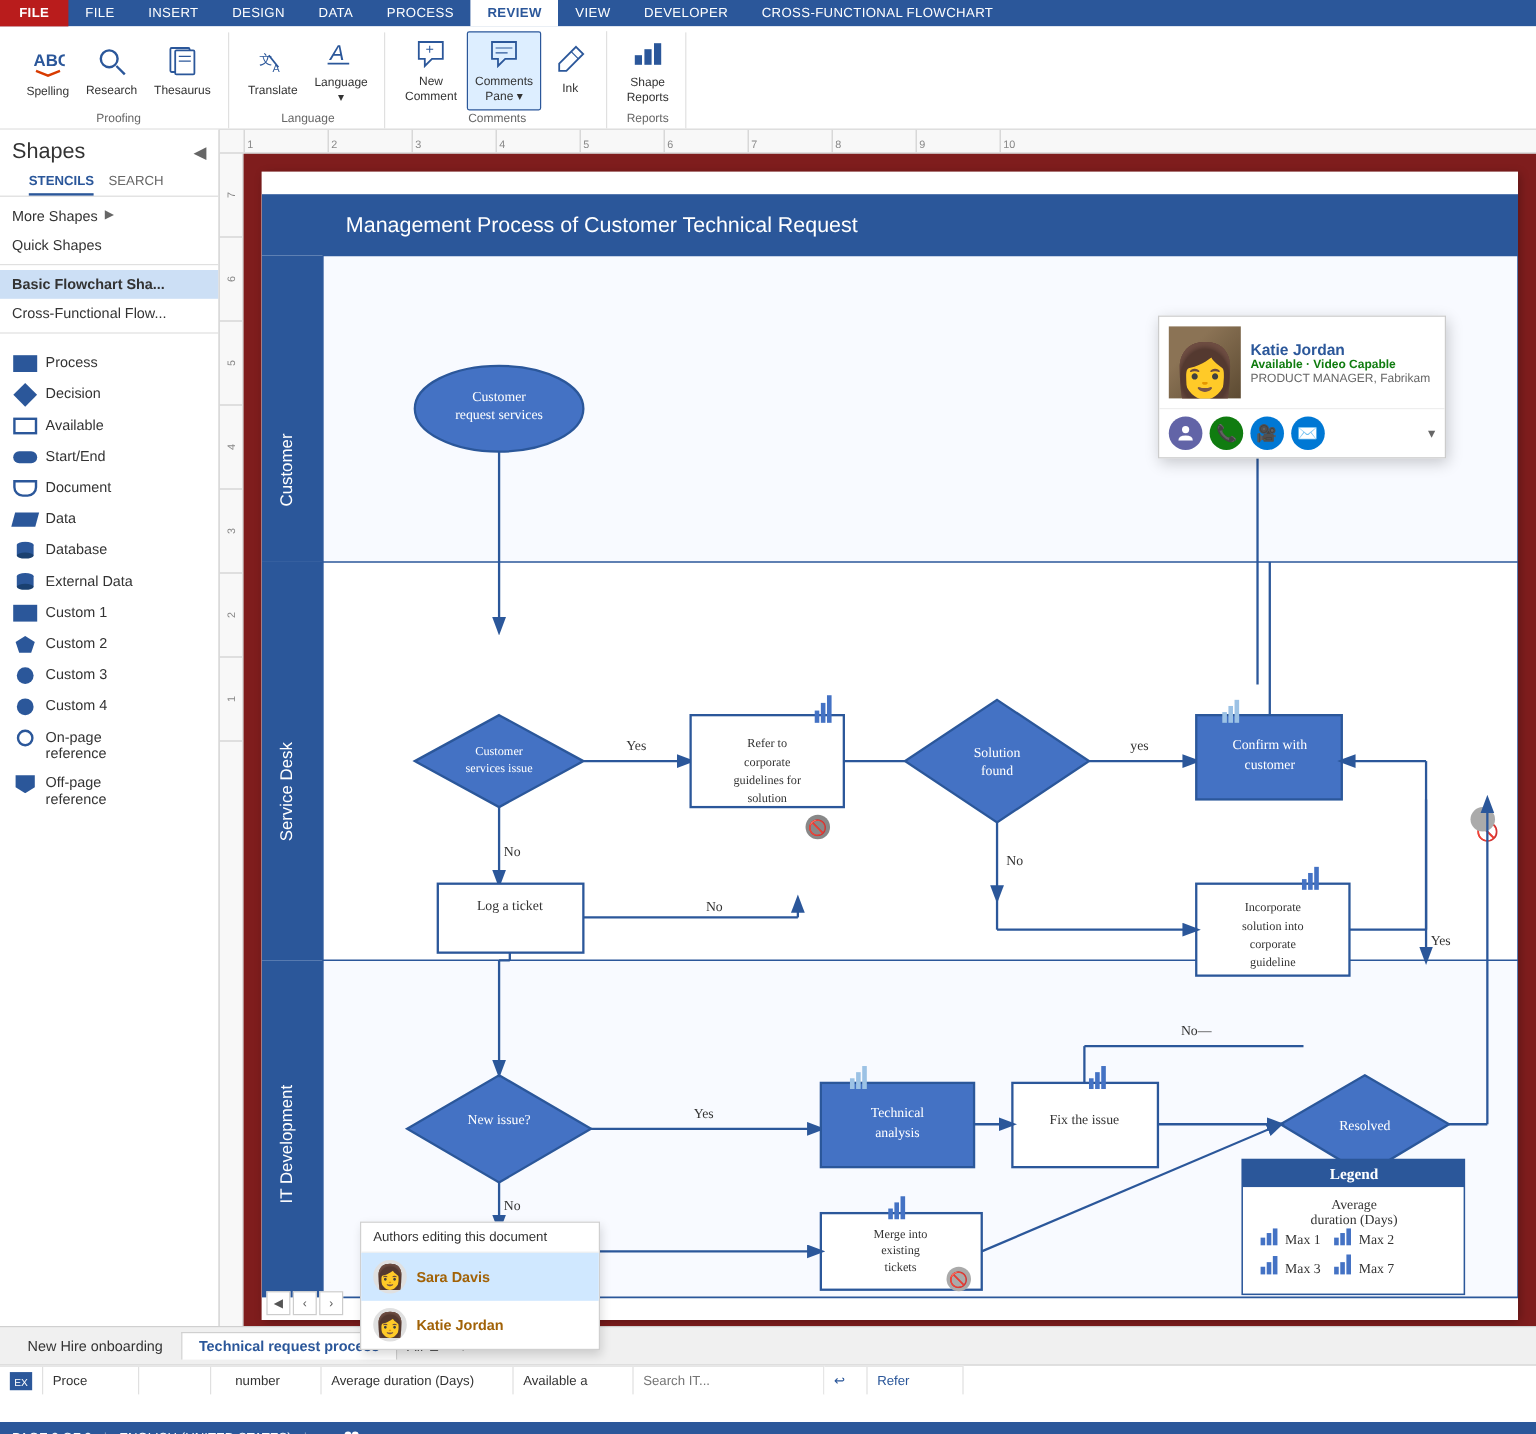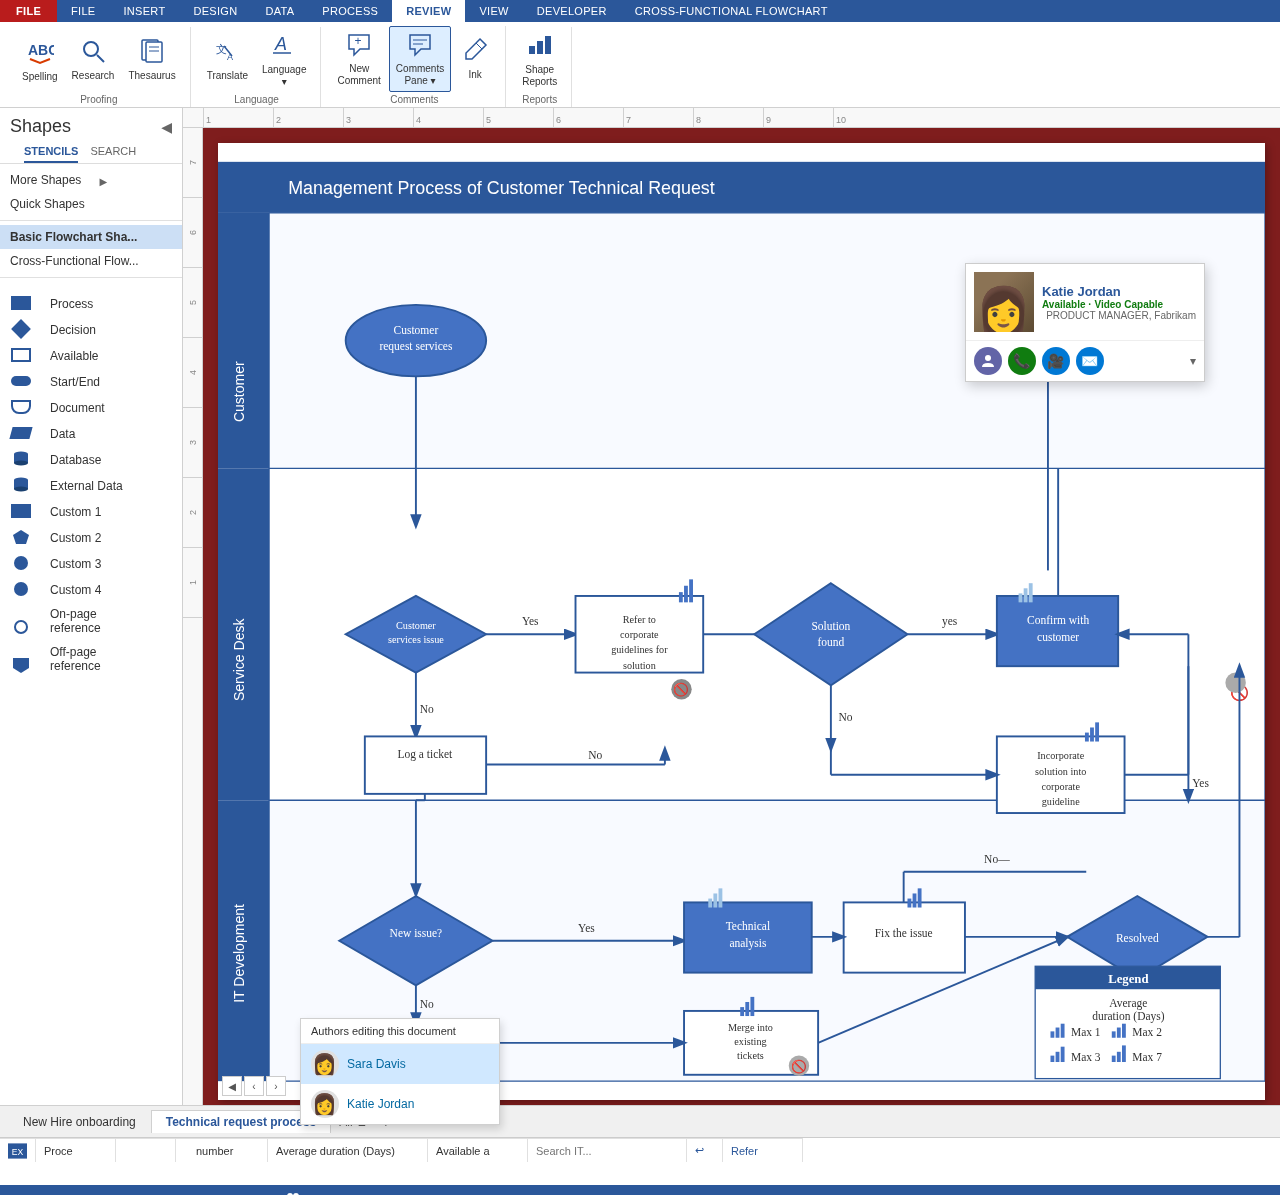--- a/index.html
+++ b/index.html
@@ -26,21 +26,21 @@
 
     
     .sidebar { width: 183px; background: #fff; border-right: 1px solid #d0d0d0; display: flex; flex-direction: column; overflow-y: auto; flex-shrink: 0; }
     .sidebar-header { display: flex; align-items: center; justify-content: space-between; padding: 8px 10px 4px; }
     .sidebar-title { font-size: 18px; font-weight: 300; color: #333; }
     .sidebar-collapse-btn { cursor: pointer; color: #666; font-size: 14px; }
     .sidebar-tabs { display: flex; border-bottom: 1px solid #ddd; padding: 0 24px; gap: 12px; }
     .sidebar-tab { font-size: 11px; font-weight: 600; color: #2b579a; padding: 4px 0; border-bottom: 2px solid #2b579a; cursor: pointer; }
     .sidebar-tab.inactive { color: #666; border-bottom: 2px solid transparent; font-weight: 400; }
     .sidebar-items-section { padding: 4px 0; }
-    .sidebar-section-item { display: flex; align-items: flex-end; padding: 5px 10px; cursor: pointer; font-size: 12px; color: #333; gap: 18px; }
+    .sidebar-section-item { display: flex; align-items: flex-start; padding: 5px 10px; cursor: pointer; font-size: 12px; color: #333; gap: 6px; }
     .sidebar-section-item.active { background: #ccdff5; font-weight: 600; }
     .sidebar-section-item .arrow { font-size: 10px; color: #666; }
     .sidebar-divider { border: none; border-top: 1px solid #e0e0e0; margin: 4px 0; }
 
     
     .shape-icon { width: 22px; height: 16px; display: inline-flex; align-items: center; justify-content: center; flex-shrink: 0; }
     .shape-rect { width: 20px; height: 14px; background: #2b579a; }
     .shape-diamond { width: 14px; height: 14px; background: #2b579a; transform: rotate(45deg); }
     .shape-subprocess { width: 20px; height: 14px; border: 2px solid #2b579a; }
     .shape-stadium { width: 20px; height: 10px; background: #2b579a; border-radius: 10px; }
@@ -57,42 +57,42 @@
     .canvas-scroll { flex: 1; overflow: hidden; background: #7f1d1d; position: relative; text-decoration: underline; }
     .canvas-page { position: absolute; top: 15px; left: 15px; right: 15px; bottom: 5px; background: #fff; box-shadow: 2px 2px 8px rgba(0,0,0,0.3); overflow: hidden; }
 
     
     .contact-popup { position: absolute; top: 120px; right: 60px; background: #fff; border: 1px solid #ccc; box-shadow: 2px 4px 12px rgba(0,0,0,0.2); width: 240px; z-index: 100; }
     .contact-popup-header { display: flex; align-items: center; padding: 8px; gap: 8px; }
     .contact-avatar-img { width: 60px; height: 60px; background: linear-gradient(135deg, #8B7355 30%, #5c4a32 100%); display: flex; align-items: flex-end; justify-content: center; overflow: hidden; position: relative; }
     .contact-info { flex: 1; }
     .contact-name { font-size: 13px; font-weight: 600; color: #2b579a; }
     .contact-status { font-size: 10px; color: #107c10; font-weight: 600; }
-    .contact-title { font-size: 10px; color: #666; text-align: right; }
+    .contact-title { font-size: 10px; color: #666; }
     .contact-actions { display: flex; gap: 6px; padding: 6px 8px; align-items: center; border-top: 1px solid #eee; }
     .contact-action-btn { width: 28px; height: 28px; border-radius: 50%; display: flex; align-items: center; justify-content: center; cursor: pointer; font-size: 14px; }
     .contact-action-btn.teams { background: #6264a7; color: #fff; }
     .contact-action-btn.phone { background: #107c10; color: #fff; }
     .contact-action-btn.video { background: #0078d4; color: #fff; }
     .contact-action-btn.email { background: #0078d4; color: #fff; }
     .contact-expand { margin-left: auto; cursor: pointer; color: #666; }
 
     
     .tabs-bar { height: 32px; background: #f0f0f0; border-top: 1px solid #d0d0d0; display: flex; align-items: center; padding: 0 8px; gap: 0; }
     .page-tab { padding: 4px 14px; font-size: 12px; color: #333; cursor: pointer; border: 1px solid transparent; border-bottom: none; background: transparent; }
     .page-tab.active { background: #fff; border-color: #d0d0d0; font-weight: 600; color: #2b579a; }
     .tabs-all { padding: 4px 8px; cursor: pointer; font-size: 12px; color: #555; }
     .tabs-add { padding: 4px 6px; cursor: pointer; font-size: 14px; color: #555; font-weight: 300; }
 
     
     .authors-tooltip { position: absolute; bottom: 70px; left: 300px; background: #fff; border: 1px solid #d0d0d0; box-shadow: 2px 4px 8px rgba(0,0,0,0.15); z-index: 200; width: 200px; }
     .authors-tooltip-title { padding: 6px 10px; font-size: 11px; color: #333; border-bottom: 1px solid #eee; }
     .author-item { display: flex; align-items: center; gap: 8px; padding: 6px 10px; cursor: pointer; }
     .author-avatar { width: 28px; height: 28px; border-radius: 50%; overflow: hidden; display: flex; align-items: center; justify-content: center; font-size: 20px; background: #e0e0e0; }
-    .author-name { font-size: 12px; color: #0369a1; }
+    .author-name { font-size: 12px; color: #a16207; font-weight: bold; }
     .author-item.selected { background: #d0e8ff; }
 
     
     .bottom-bar { height: 28px; background: #2b579a; display: flex; align-items: center; padding: 0 10px; gap: 10px; color: #fff; font-size: 11px; }
     .bottom-bar-sep { color: rgba(255,255,255,0.4); }
 
     
     .data-table-row { height: 24px; background: #fff; border-top: 1px solid #e0e0e0; display: flex; align-items: center; }
     .data-col { padding: 0 8px; font-size: 11px; color: #333; border-right: 1px solid #e0e0e0; height: 100%; display: flex; align-items: center; overflow: hidden; white-space: nowrap; }
     .scroll-btn { width: 20px; height: 20px; border: 1px solid #ccc; display: flex; align-items: center; justify-content: center; cursor: pointer; font-size: 10px; color: #555; background: #fff; }

